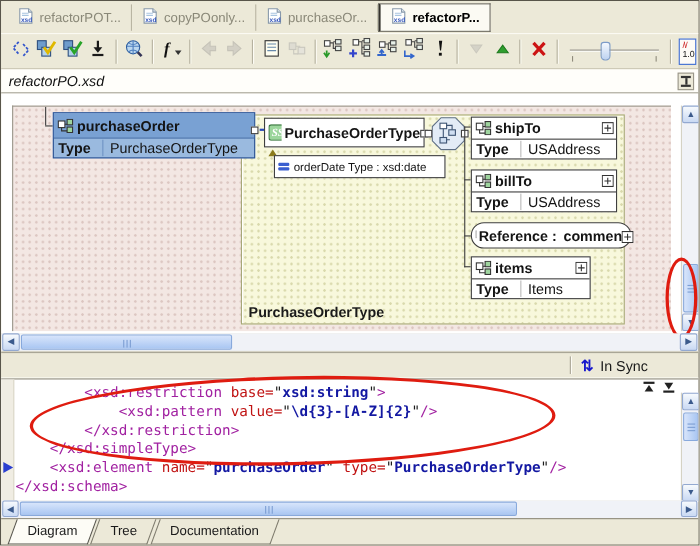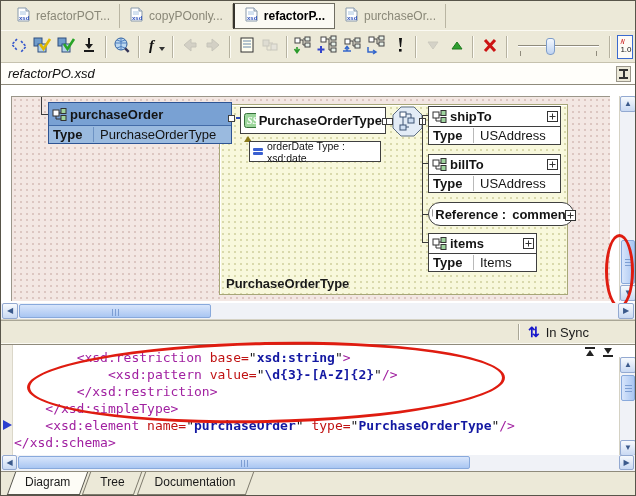--- a/index.html
+++ b/index.html
@@ -113,37 +113,37 @@
       </div>
       <div class="dtab">
         <span class="ticon"><svg width="15" height="15">
             <path d="M2 1 h8 l3 3 v10 h-11 z" fill="#fff" stroke="#8899aa"></path>
             <path d="M10 1 v3 h3" fill="#dde6ee" stroke="#8899aa"></path>
             <path d="M4 5 h6 M4 7 h6" stroke="#a8c4e0"></path>
             <text x="3" y="13" font-size="6" fill="#3355bb" font-weight="bold">xsd</text>
           </svg></span>
         <span>copyPOonly...</span>
       </div>
+      <div class="dtab">
+        <span class="ticon"><svg width="15" height="15">
+            <path d="M2 1 h8 l3 3 v10 h-11 z" fill="#fff" stroke="#8899aa"></path>
+            <path d="M10 1 v3 h3" fill="#dde6ee" stroke="#8899aa"></path>
+            <path d="M4 5 h6 M4 7 h6" stroke="#a8c4e0"></path>
+            <text x="3" y="13" font-size="6" fill="#3355bb" font-weight="bold">xsd</text>
+          </svg></span>
+        <span>purchaseOr...</span>
+      </div>
       <div class="dtab active">
         <span class="ticon"><svg width="15" height="15">
             <path d="M2 1 h8 l3 3 v10 h-11 z" fill="#fff" stroke="#8899aa"></path>
             <path d="M10 1 v3 h3" fill="#dde6ee" stroke="#8899aa"></path>
             <path d="M4 5 h6 M4 7 h6" stroke="#a8c4e0"></path>
             <text x="3" y="13" font-size="6" fill="#3355bb" font-weight="bold">xsd</text>
           </svg></span>
         <span>refactorP...</span>
-      </div>
-      <div class="dtab">
-        <span class="ticon"><svg width="15" height="15">
-            <path d="M2 1 h8 l3 3 v10 h-11 z" fill="#fff" stroke="#8899aa"></path>
-            <path d="M10 1 v3 h3" fill="#dde6ee" stroke="#8899aa"></path>
-            <path d="M4 5 h6 M4 7 h6" stroke="#a8c4e0"></path>
-            <text x="3" y="13" font-size="6" fill="#3355bb" font-weight="bold">xsd</text>
-          </svg></span>
-        <span>purchaseOr...</span>
       </div>
     </div>
 
   <div class="toolbar" id="toolbar">
       <span class="tbtn">
         <span><svg width="20" height="20">
             <path d="M8 4 L3 9.5 L8 15" stroke="#3355cc" stroke-width="1.6" fill="none" stroke-dasharray="2.5 1.5"></path>
             <path d="M12 6 L17 11.5 L12 17" stroke="#3355cc" stroke-width="1.6" fill="none" stroke-dasharray="2.5 1.5"></path>
           </svg></span>
       </span>
@@ -326,21 +326,21 @@
             <svg width="17" height="15">
               <rect x="0.5" y="0.5" width="16" height="14" rx="2" fill="#9cd69c" stroke="#35713a"></rect>
               <text x="8.5" y="11" text-anchor="middle" font-size="10" font-weight="bold" fill="#fff" font-family="Liberation Serif,serif" font-style="italic">SS</text>
             </svg>
             <span>PurchaseOrderType</span>
           </div>
         <div class="port" style="right:-4px;top:10px;"></div>
       </div>
       <div class="tri-olive" style="left:232px;top:39px;"></div>
 
-      <div class="node" style="left:237px;top:44px;width:132px;height:21px;display:flex;align-items:center;gap:4px;padding:0 3px;font-size:10.5px;">
+      <div class="node" style="left:237px;top:44px;width:156px;height:21px;display:flex;align-items:center;gap:4px;padding:0 3px;font-size:10.5px;">
         <span class="attricon">
             <i></i>
             <i></i>
           </span>
         <span>orderDate Type : xsd:date</span>
       </div>
 
       <svg class="octagon" viewBox="0 0 31 31">
         <polygon points="9,1 22,1 30,9 30,22 22,30 9,30 1,22 1,9" fill="#e3ecf6" stroke="#5d6e85"></polygon>
         <rect x="8" y="6" width="6" height="5" fill="#fff" stroke="#3e5574"></rect>

